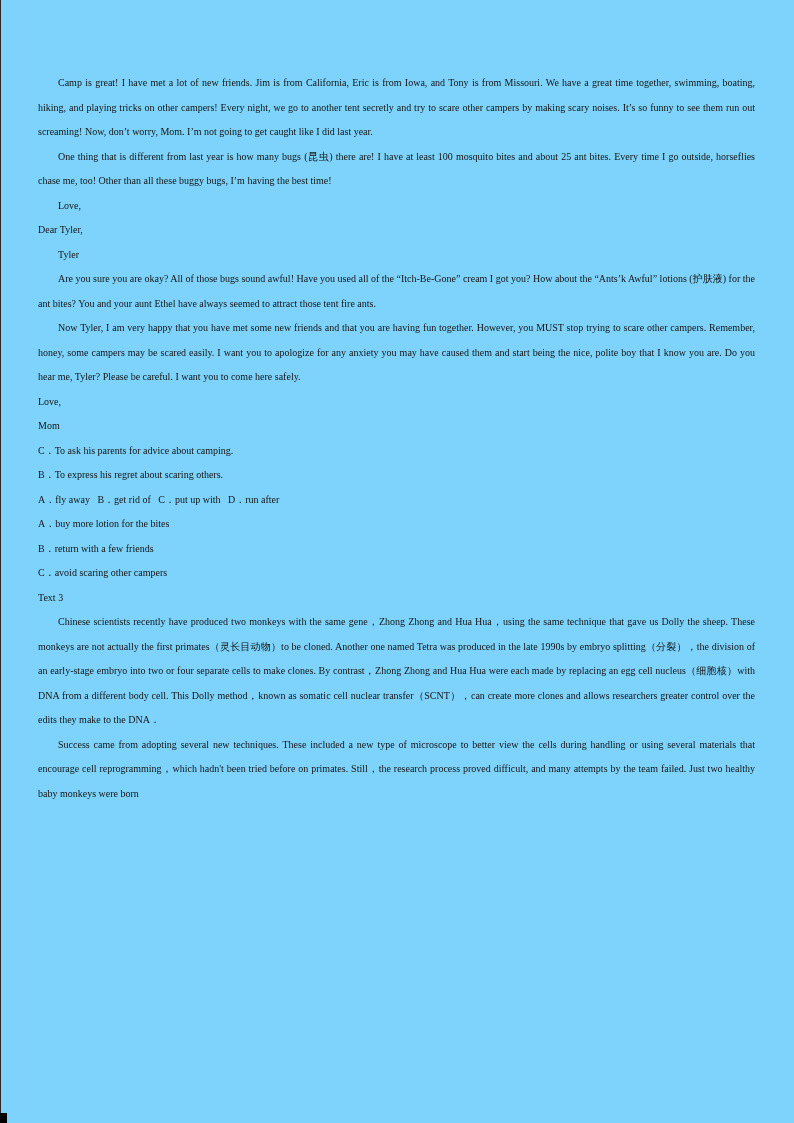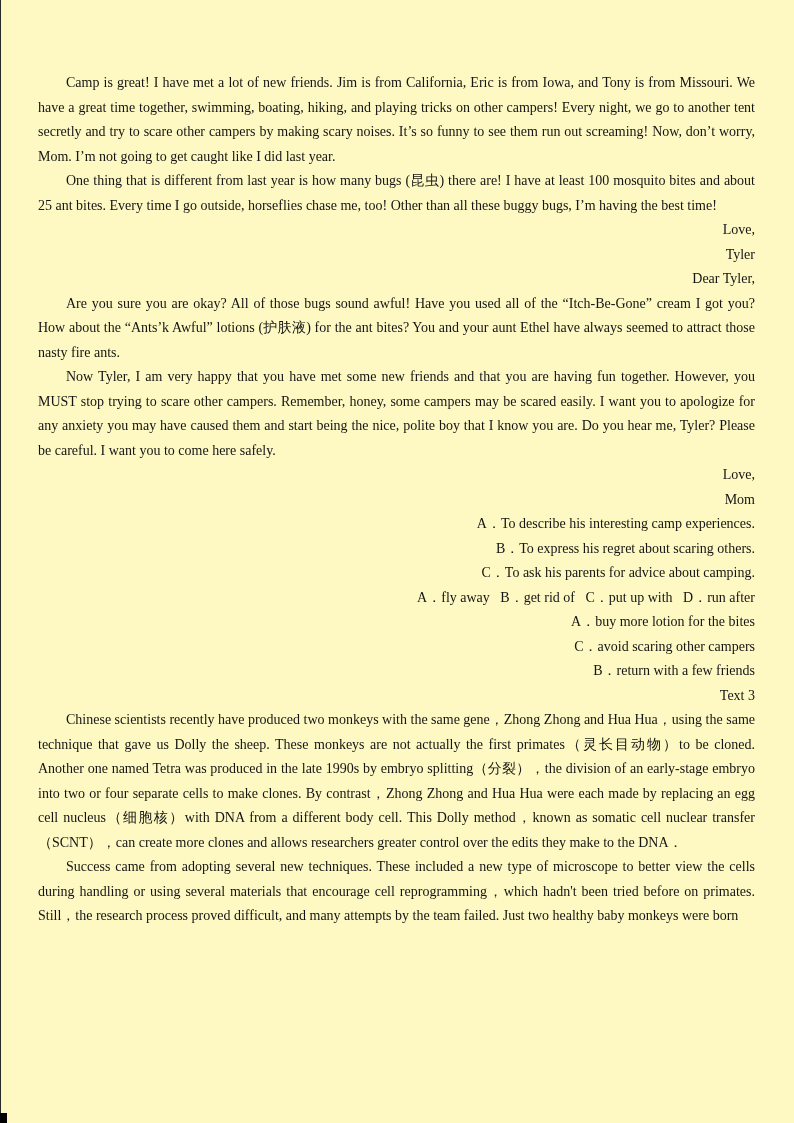--- a/index.html
+++ b/index.html
@@ -10,37 +10,36 @@
     background: #ffffff;
     position: relative;
     overflow: hidden;
     font-family: "Liberation Serif", "DejaVu Serif", serif;
     color: #141414;
   }
   .page {
     position: absolute;
     inset: 0;
     padding: 71px 39px 0 38px;
-    font-size: 14px;
-    background: #fef9c3;
+    font-size: 10px;
+    background: #7dd3fc;
   }
   .para {
     margin: 0;
     text-align: justify;
     text-indent: 2em;
     line-height: 24.5px;
   }
   .line {
     margin: 0;
     line-height: 24.5px;
     white-space: pre-wrap;
-    text-align: right;
   }
   .indent { text-indent: 2em; }
-  .center { text-align: right; text-indent: 0; }
+  .center { text-align: left; text-indent: 0; }
   .underlined { text-underline-offset: 2px; }
   .edge-line {
     position: absolute;
     left: 0;
     top: 0;
     width: 1px;
     height: 1123px;
     background: #2a2a2a;
   }
   .corner-artifact {
@@ -58,40 +57,39 @@
 <div class="page">
 
   <div class="edge-line"></div>
   <div class="corner-artifact"></div>
 
   <p class="para">Camp is great! I have met a lot of new friends. Jim is from California, Eric is from Iowa, and Tony is from Missouri. We have a great time together, swimming, boating, hiking, and playing tricks on other campers! Every night, we go to another tent secretly and try to scare other campers by making scary noises. It’s so funny to see them run out screaming! Now, don’t worry, Mom. I’m not going to get caught like I did last year.</p>
 
   <p class="para"><span>One thing that is different from last year is how many bugs (昆虫) there are! I have at least 100 mosquito bites and about 25 ant bites. Every time I go outside, horseflies </span><span class="underlined">chase</span><span> me, too! Other than all these buggy bugs, I’m having the best time!</span></p>
 
   <p class="line indent">Love,</p>
+  <p class="line">Dear Tyler,</p>
+
   <p class="line indent">Tyler</p>
 
-  <p class="line">Dear Tyler,</p>
-
-  <p class="para">Are you sure you are okay? All of those bugs sound awful! Have you used all of the “Itch-Be-Gone” cream I got you? How about the “Ants’k Awful” lotions (护肤液) for the ant bites? You and your aunt Ethel have always seemed to attract those nasty fire ants.</p>
+  <p class="para">Are you sure you are okay? All of those bugs sound awful! Have you used all of the “Itch-Be-Gone” cream I got you? How about the “Ants’k Awful” lotions (护肤液) for the ant bites? You and your aunt Ethel have always seemed to attract those tent fire ants.</p>
 
   <p class="para">Now Tyler, I am very happy that you have met some new friends and that you are having fun together. However, you MUST stop trying to scare other campers. Remember, honey, some campers may be scared easily. I want you to apologize for any anxiety you may have caused them and start being the nice, polite boy that I know you are. Do you hear me, Tyler? Please be careful. I want you to come here safely.</p>
 
   <p class="line">Love,</p>
   <p class="line">Mom</p>
 
-  <p class="line">A．To describe his interesting camp experiences.</p>
+  <p class="line">C．To ask his parents for advice about camping.</p>
   <p class="line">B．To express his regret about scaring others.</p>
-  <p class="line">C．To ask his parents for advice about camping.</p>
 
   <p class="line">A．fly away   B．get rid of   C．put up with   D．run after</p>
 
   <p class="line">A．buy more lotion for the bites</p>
+  <p class="line">B．return with a few friends</p>
   <p class="line">C．avoid scaring other campers</p>
-  <p class="line">B．return with a few friends</p>
 
   <p class="line center">Text 3</p>
 
   <p class="para">Chinese scientists recently have produced two monkeys with the same gene，Zhong Zhong and Hua Hua，using the same technique that gave us Dolly the sheep. These monkeys are not actually the first primates（灵长目动物）to be cloned. Another one named Tetra was produced in the late 1990s by embryo splitting（分裂），the division of an early-stage embryo into two or four separate cells to make clones. By contrast，Zhong Zhong and Hua Hua were each made by replacing an egg cell nucleus（细胞核）with DNA from a different body cell. This Dolly method，known as somatic cell nuclear transfer（SCNT），can create more clones and allows researchers greater control over the edits they make to the DNA．</p>
 
   <p class="para">Success came from adopting several new techniques. These included a new type of microscope to better view the cells during handling or using several materials that encourage cell reprogramming，which hadn't been tried before on primates. Still，the research process proved difficult, and many attempts by the team failed.  Just two healthy baby monkeys were born</p>
 
 </div>
 
 </body></html>

